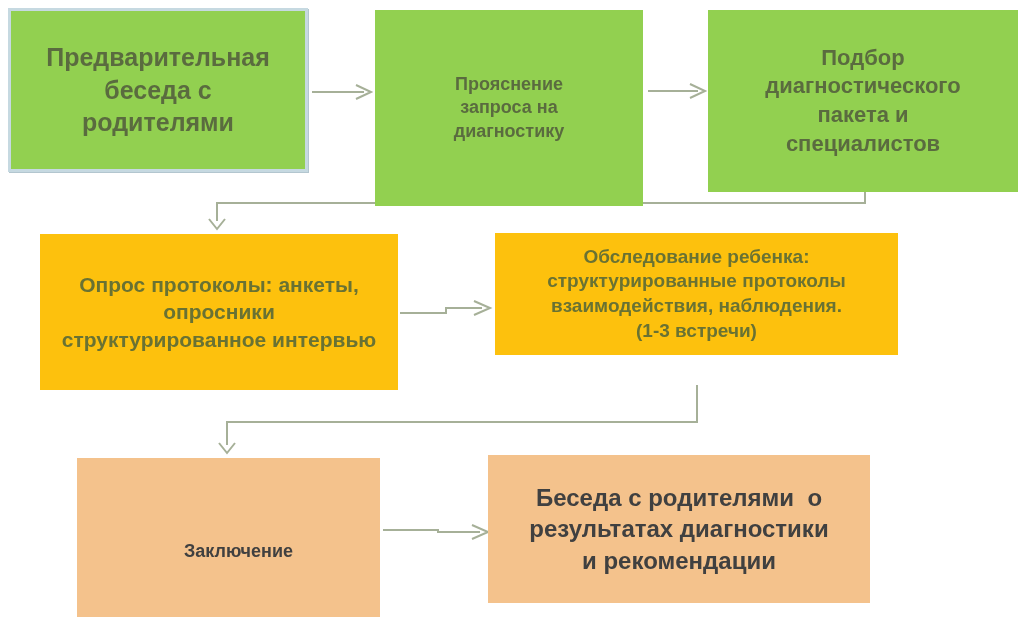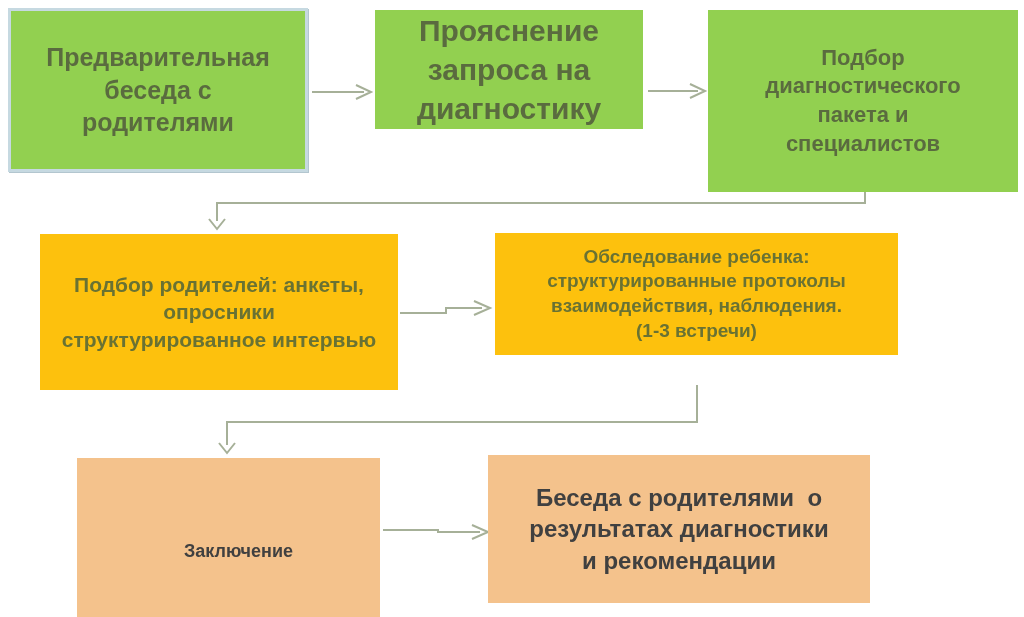--- a/index.html
+++ b/index.html
@@ -29,21 +29,21 @@
   .green { background: #92d050; color: #5a6b3f; }
   .gold  { background: #fdc10d; color: #697233; }
   .peach { background: #f4c28c; color: #404040; }
 
   #node-1 {
     left: 8px; top: 8px; width: 300px; height: 164px;
     border: 3px solid #c6d9e1;
     box-shadow: 1px 1px 0 #b3c6cf;
     font-size: 25px;
   }
-  #node-2 { left: 375px; top: 10px; width: 268px; height: 119px; font-size: 30px; }
+  #node-2 { left: 375px; top: 10px; width: 268px; height: 196px; font-size: 18px; }
   #node-3 { left: 708px; top: 10px; width: 310px; height: 182px; font-size: 22px; }
   #node-4 { left: 40px;  top: 234px; width: 358px; height: 156px; font-size: 21px; }
   #node-5 { left: 495px; top: 233px; width: 403px; height: 122px; font-size: 19px; }
   #node-6 { left: 77px;  top: 458px; width: 303px; height: 188px; font-size: 18px; padding-left: 20px; }
   #node-7 { left: 488px; top: 455px; width: 382px; height: 148px; font-size: 24px; }
 
   #connector-layer {
     position: absolute;
     left: 0; top: 0;
     width: 1024px;
@@ -76,21 +76,21 @@
 
   <div id="node-2" class="node green">Прояснение
 запроса на
 диагностику</div>
 
   <div id="node-3" class="node green">Подбор
 диагностического
 пакета и
 специалистов</div>
 
-  <div id="node-4" class="node gold">Подбор родителей: анкеты,
+  <div id="node-4" class="node gold">Опрос протоколы: анкеты,
 опросники
 структурированное интервью</div>
 
   <div id="node-5" class="node gold">Обследование ребенка:
 структурированные протоколы
 взаимодействия, наблюдения.
 (1-3 встречи)</div>
 
   <div id="node-6" class="node peach">Заключение</div>
 

